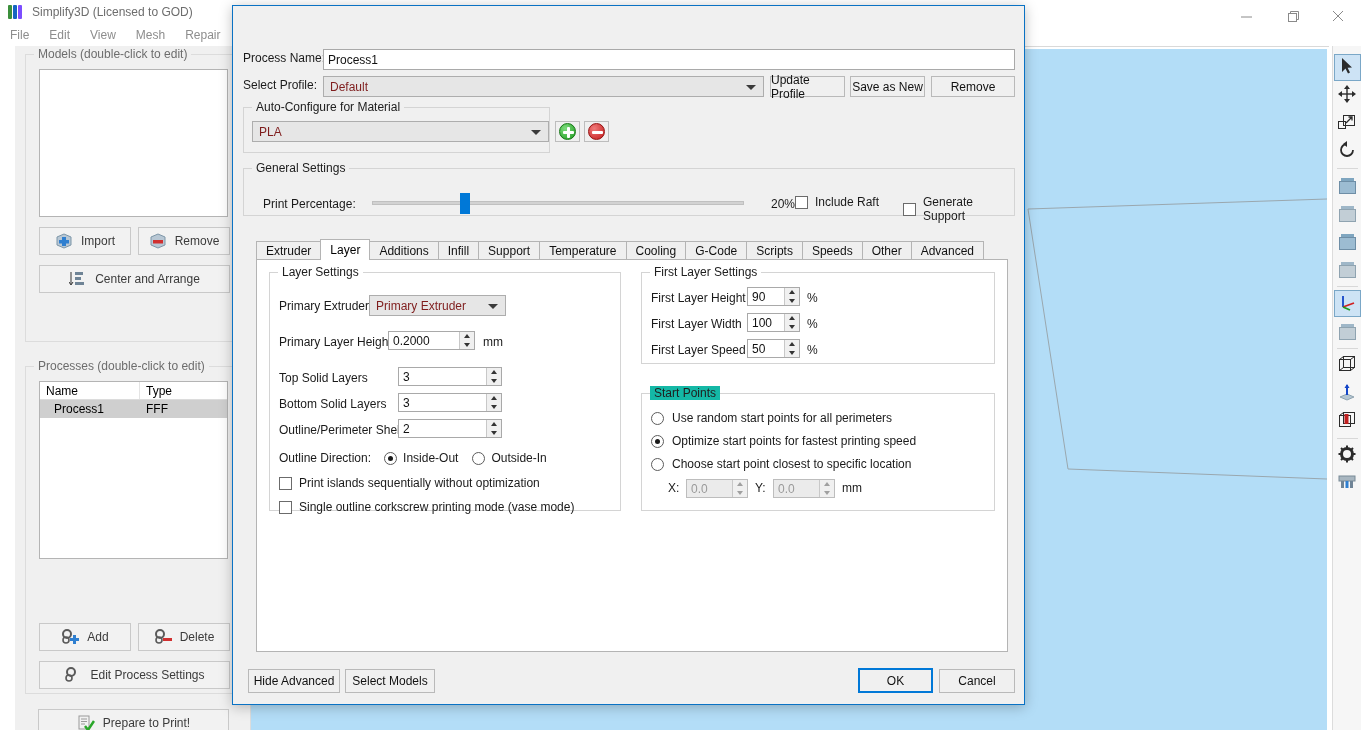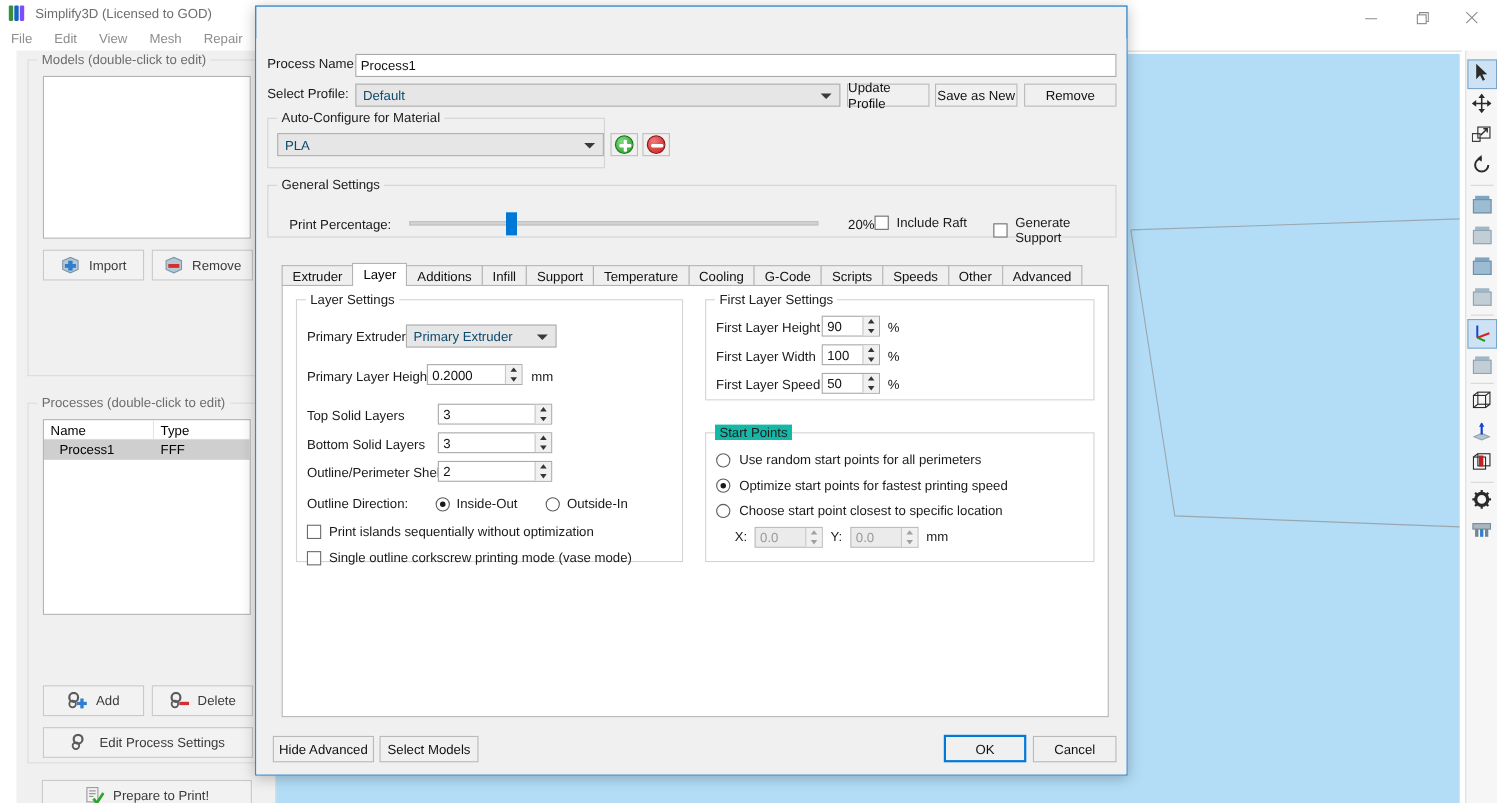--- a/index.html
+++ b/index.html
@@ -145,21 +145,21 @@
 
   .textfield {
     background: #ffffff; border: 1px solid #a9a9a9;
     font-size: 12px; padding: 2px 4px; color: #111;
     font-family: "Liberation Sans", sans-serif;
     height: 21px; line-height: 15px;
   }
   .combo {
     background: #e6e6e6; border: 1px solid #adadad;
     font-size: 12px; height: 21px; position: relative;
-    display: flex; align-items: center; padding-left: 6px; color: #0c4a6e;
+    display: flex; align-items: center; padding-left: 6px; color: #7f1d1d;
   }
   .combo .arrow {
     position: absolute; right: 7px; top: 8px;
     width: 0; height: 0;
     border-left: 5px solid transparent; border-right: 5px solid transparent;
     border-top: 5px solid #3a3a3a;
   }
   .spin {
     position: relative; background: #fff; border: 1px solid #a9a9a9;
     height: 19px; display: flex; align-items: center; padding-left: 4px;
@@ -327,20 +327,31 @@
       <div class="btn" style="position:absolute; left:112px; top:172px; width:92px; height:28px;">
         <span class="ic">
           <svg width="18" height="16" viewBox="0 0 18 16">
             <polygon points="2,4 9,1 16,4 16,12 9,15 2,12" fill="#b8c7d4" stroke="#7d96a8" stroke-width="1"></polygon>
             <rect x="4" y="7" width="10" height="3.5" fill="#d03030"></rect>
           </svg>
         </span>
         <span class="lbl">Remove</span>
       </div>
 
+      <div class="btn" style="position:absolute; left:13px; top:210px; width:191px; height:28px;">
+        <span class="ic">
+          <svg width="18" height="16" viewBox="0 0 18 16">
+            <rect x="6" y="1" width="8" height="3" fill="#6f8496"></rect>
+            <rect x="6" y="6" width="6" height="3" fill="#6f8496"></rect>
+            <rect x="6" y="11" width="9" height="3" fill="#6f8496"></rect>
+            <path d="M2 1 L2 13 M0 11 L2 14 L4 11" fill="none" stroke="#333" stroke-width="1"></path>
+          </svg>
+        </span>
+        <span class="lbl">Center and Arrange</span>
+      </div>
     </div>
 
     <div class="groupbox" style="left:10px; top:320px; width:216px; height:328px;">
       <div class="gb-legend">Processes (double-click to edit)</div>
 
       <div class="listbox" style="position:absolute; left:13px; top:14px; width:189px; height:178px;">
         <div style="display:flex; height:18px; border-bottom:1px solid #dcdcdc;">
           <div style="width:100px; padding:2px 0 0 6px; font-size:12px; border-right:1px solid #e4e4e4;">Name</div>
           <div style="flex:1; padding:2px 0 0 6px; font-size:12px;">Type</div>
         </div>
@@ -671,21 +682,21 @@
             <span class="spinbtns">
                 <div>
                   <i class="up"></i>
                 </div>
                 <div>
                   <i class="dn"></i>
                 </div>
               </span>
           </div>
 
-          <div class="row" style="left:9px; top:178px; gap:12px;align-items:center;">
+          <div class="row" style="left:9px; top:178px; gap:0;align-items:center;">
             <span class="flabel">Outline Direction:</span>
             <span style="display:inline-flex; align-items:center; gap:6px; margin-left:13px;">
               <span class="rbtn on"></span>
               <span class="flabel">Inside-Out</span>
             </span>
             <span style="display:inline-flex; align-items:center; gap:6px; margin-left:14px;">
               <span class="rbtn"></span>
               <span class="flabel">Outside-In</span>
             </span>
           </div>

